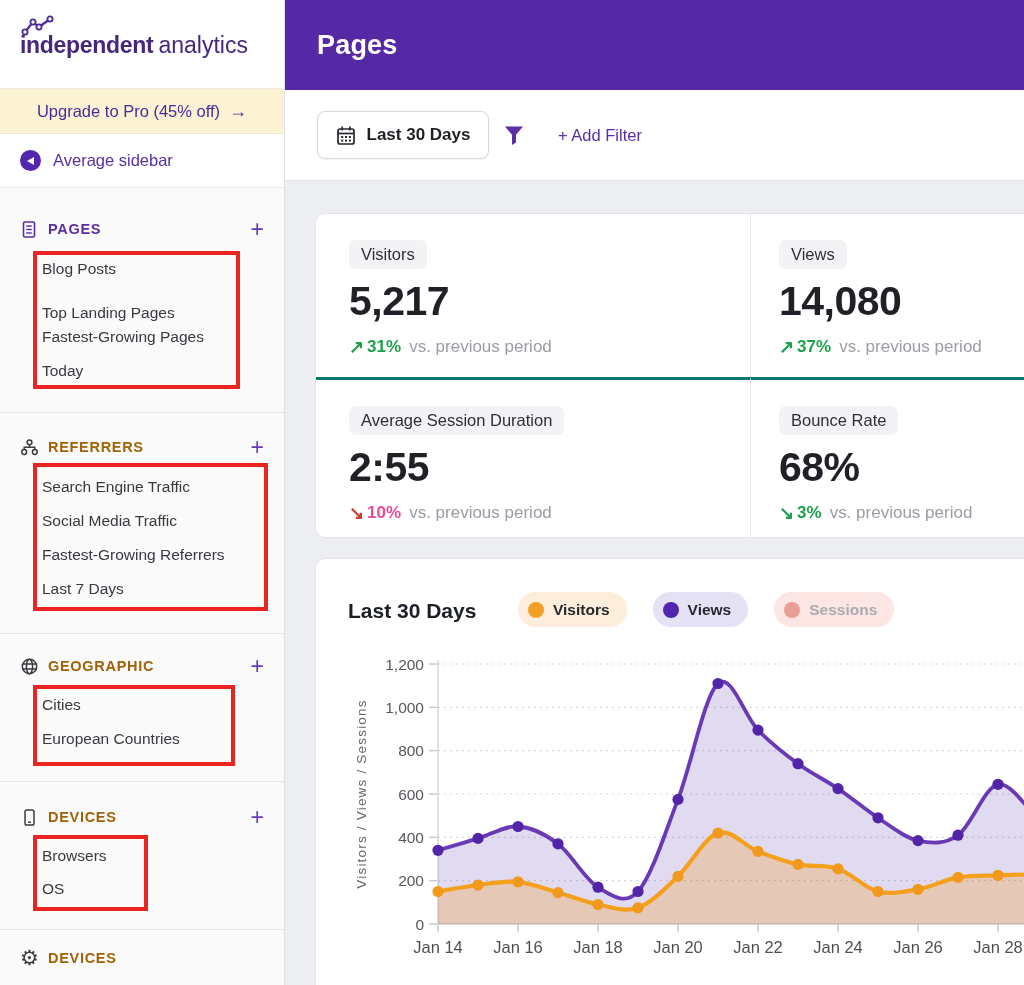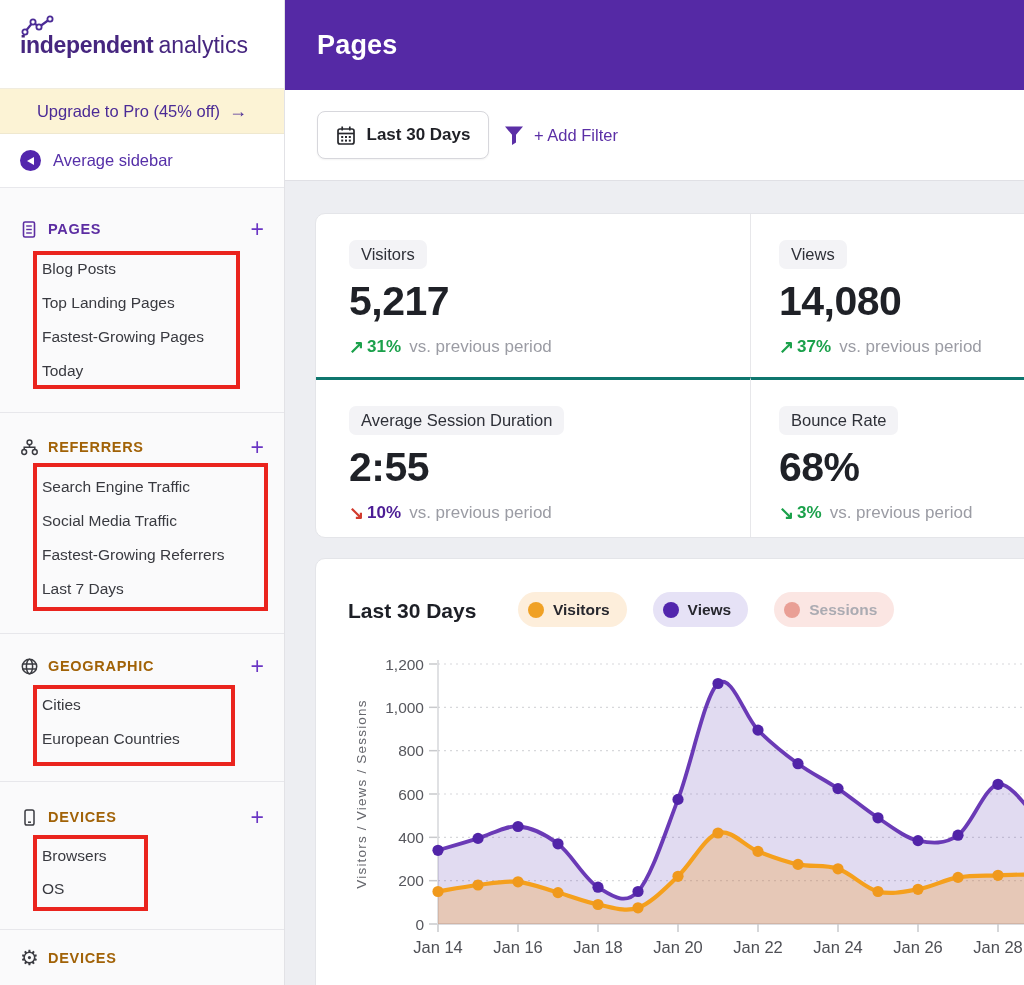--- a/index.html
+++ b/index.html
@@ -33,21 +33,21 @@
 
   
   .main { position:absolute; left:285px; top:0; width:739px; height:985px; }
   .main-header { position:absolute; left:0; top:0; width:100%; height:90px; background:#5529a5; }
   .page-title { position:absolute; left:32px; top:0; line-height:90px; color:#fff; font-size:27px; font-weight:700; letter-spacing:0.2px; }
   .toolbar { position:absolute; left:0; top:90px; width:100%; height:90px; background:#fff; }
   .date-btn { position:absolute; left:32px; top:21px; height:48px; width:172px; background:#fff; border:1px solid #d7d7dc; border-radius:8px;
               display:flex; align-items:center; justify-content:center; gap:11px; font-size:17px; font-weight:600; color:#1f2026; cursor:pointer;
               box-shadow:0 1px 2px rgba(0,0,0,0.05); }
   .filter-group { position:absolute; left:219px; top:21px; height:48px; display:flex; align-items:center; gap:10px; cursor:pointer; }
-  .filter-label { color:#5b2fa6; font-size:16.5px; font-weight:500; }
+  .filter-label { color:#5b2fa6; font-size:16.5px; font-weight:500;margin-left:24px; }
   .content { position:absolute; left:0; top:180px; width:100%; height:805px; background:#edeef2; border-top:1px solid #e0e0e5; }
 
   
   .stats-card { position:absolute; left:30px; top:32px; width:760px; height:325px; background:#fff; border:1px solid #e4e5e9; border-radius:10px; overflow:hidden; }
   .stats-grid { display:grid; grid-template-columns:434px 326px; grid-template-rows:163px 162px; width:100%; height:100%; }
   .stat-cell { padding:26px 16px 0 33px; }
   .stat-cell.col2 { border-left:1px solid #e7e7ea; padding-left:28px; }
   .stat-cell.row2 { border-top:3px solid #0f766e; }
   .stat-pill { display:inline-block; background:#f3f3f6; border-radius:7px; padding:5px 12px; font-size:16.5px; color:#2e3038; }
   .stat-value { margin-top:9px; font-size:41px; font-weight:600; color:#1f2127; letter-spacing:-0.5px; }
@@ -109,21 +109,21 @@
             <rect x="3.5" y="2" width="11" height="15" rx="1.5" fill="none" stroke="#5c2da2" stroke-width="1.6"></rect>
             <line x1="6.2" y1="6" x2="11.8" y2="6" stroke="#5c2da2" stroke-width="1.4"></line>
             <line x1="6.2" y1="9.5" x2="11.8" y2="9.5" stroke="#5c2da2" stroke-width="1.4"></line>
             <line x1="6.2" y1="13" x2="11.8" y2="13" stroke="#5c2da2" stroke-width="1.4"></line>
           </svg>
       </span>
       <span class="sec-label active">PAGES</span>
       <span class="sec-plus">+</span>
     </div>
     <div class="sec-item" style="top:64px">Blog Posts</div>
-    <div class="sec-item" style="top:98px">Top Landing Pages</div>
+    <div class="sec-item" style="top:108px">Top Landing Pages</div>
     <div class="sec-item" style="top:132px">Fastest-Growing Pages</div>
     <div class="sec-item" style="top:166px">Today</div>
     <div class="red-box" style="left: 33px; top: 63px; width: 207px; height: 138px; border-color: rgb(234, 36, 30);"></div>
 
     <div class="sec-header" style="top:245px">
       <span class="sec-icon">
         <svg width="19" height="19" viewBox="0 0 19 19" fill="none" stroke="#3a3b41" stroke-width="1.5">
             <circle cx="9.5" cy="4.3" r="2.4"></circle>
             <circle cx="4.2" cy="14" r="2.4"></circle>
             <circle cx="14.8" cy="14" r="2.4"></circle>
@@ -229,21 +229,21 @@
             <span class="change-arrow" style="color: rgb(27, 161, 75);">↗</span>
             <span class="change-pct" style="color: rgb(27, 161, 75);">37%</span>
             <span class="change-cmp">vs. previous period</span>
           </div>
         </div>
         <div class="stat-cell row2">
           <span class="stat-pill">Average Session Duration</span>
           <div class="stat-value">2:55</div>
           <div class="stat-change">
             <span class="change-arrow" style="color: rgb(210, 59, 46);">↘</span>
-            <span class="change-pct" style="color: #4c1d95; text-align: center;">10%</span>
+            <span class="change-pct" style="color: #ec4899; text-align: center;">10%</span>
             <span class="change-cmp">vs. previous period</span>
           </div>
         </div>
         <div class="stat-cell col2 row2">
           <span class="stat-pill">Bounce Rate</span>
           <div class="stat-value">68%</div>
           <div class="stat-change">
             <span class="change-arrow" style="color: rgb(27, 161, 75);">↘</span>
             <span class="change-pct" style="color: rgb(27, 161, 75);">3%</span>
             <span class="change-cmp">vs. previous period</span>

